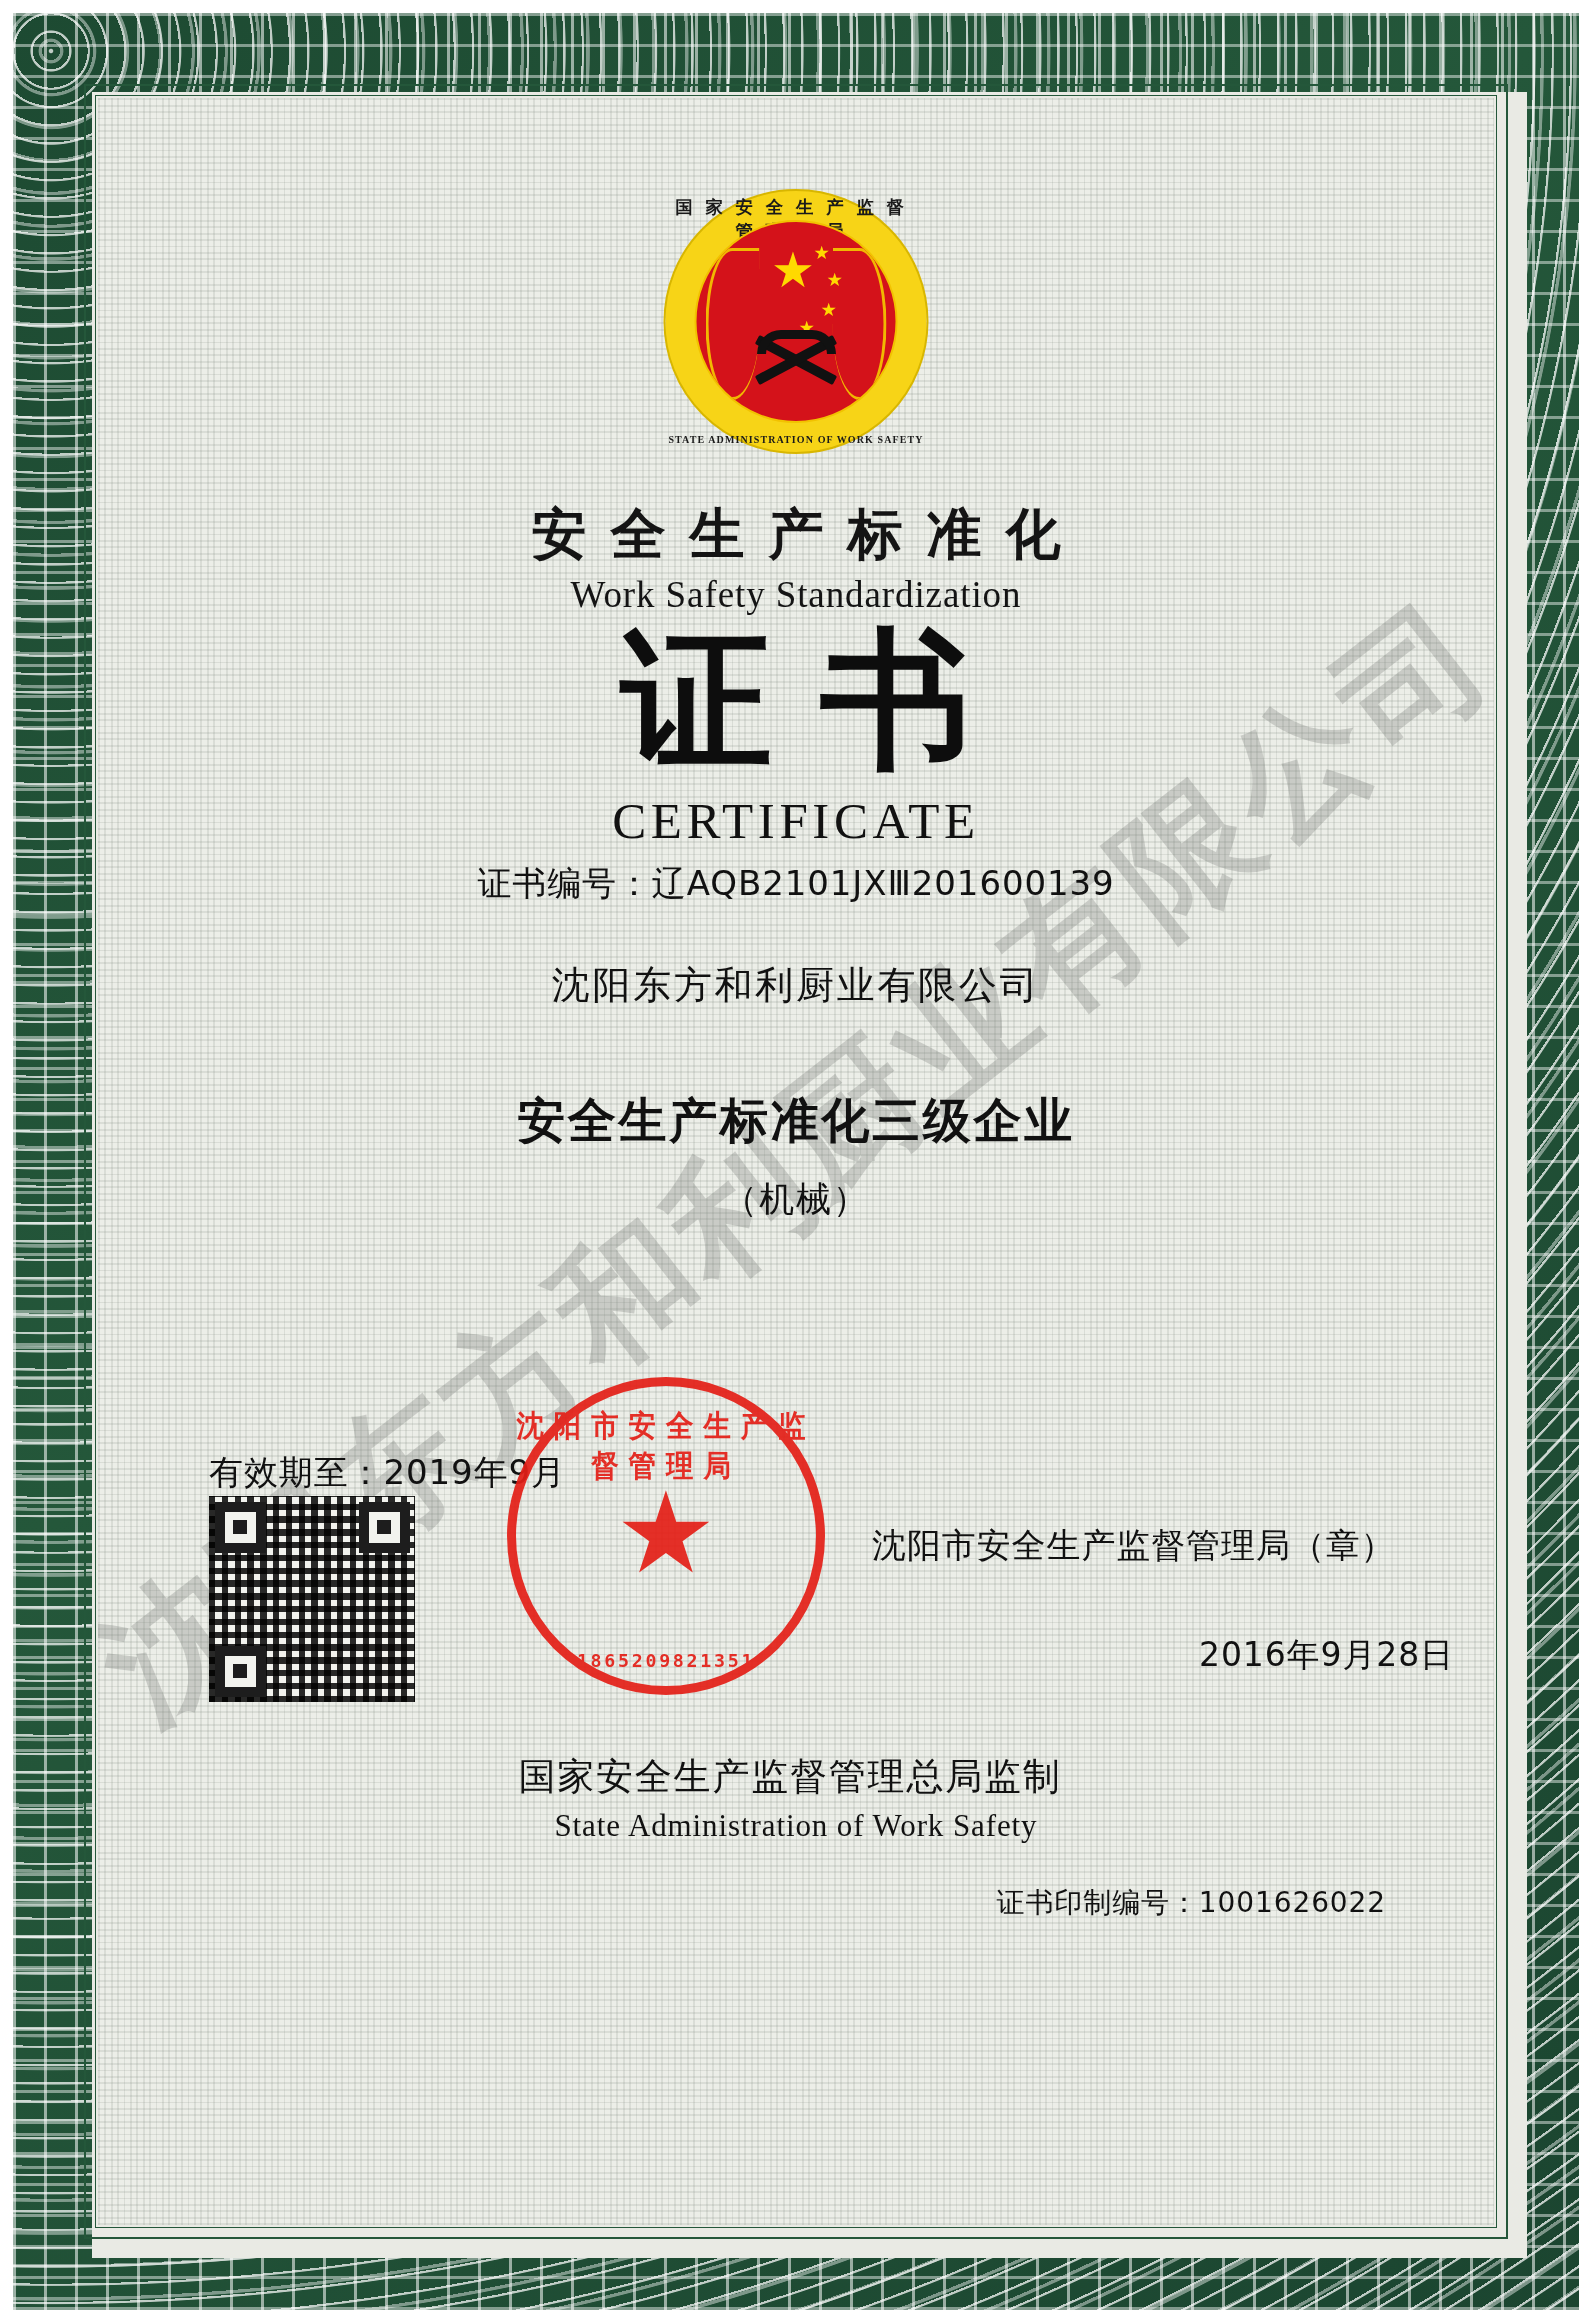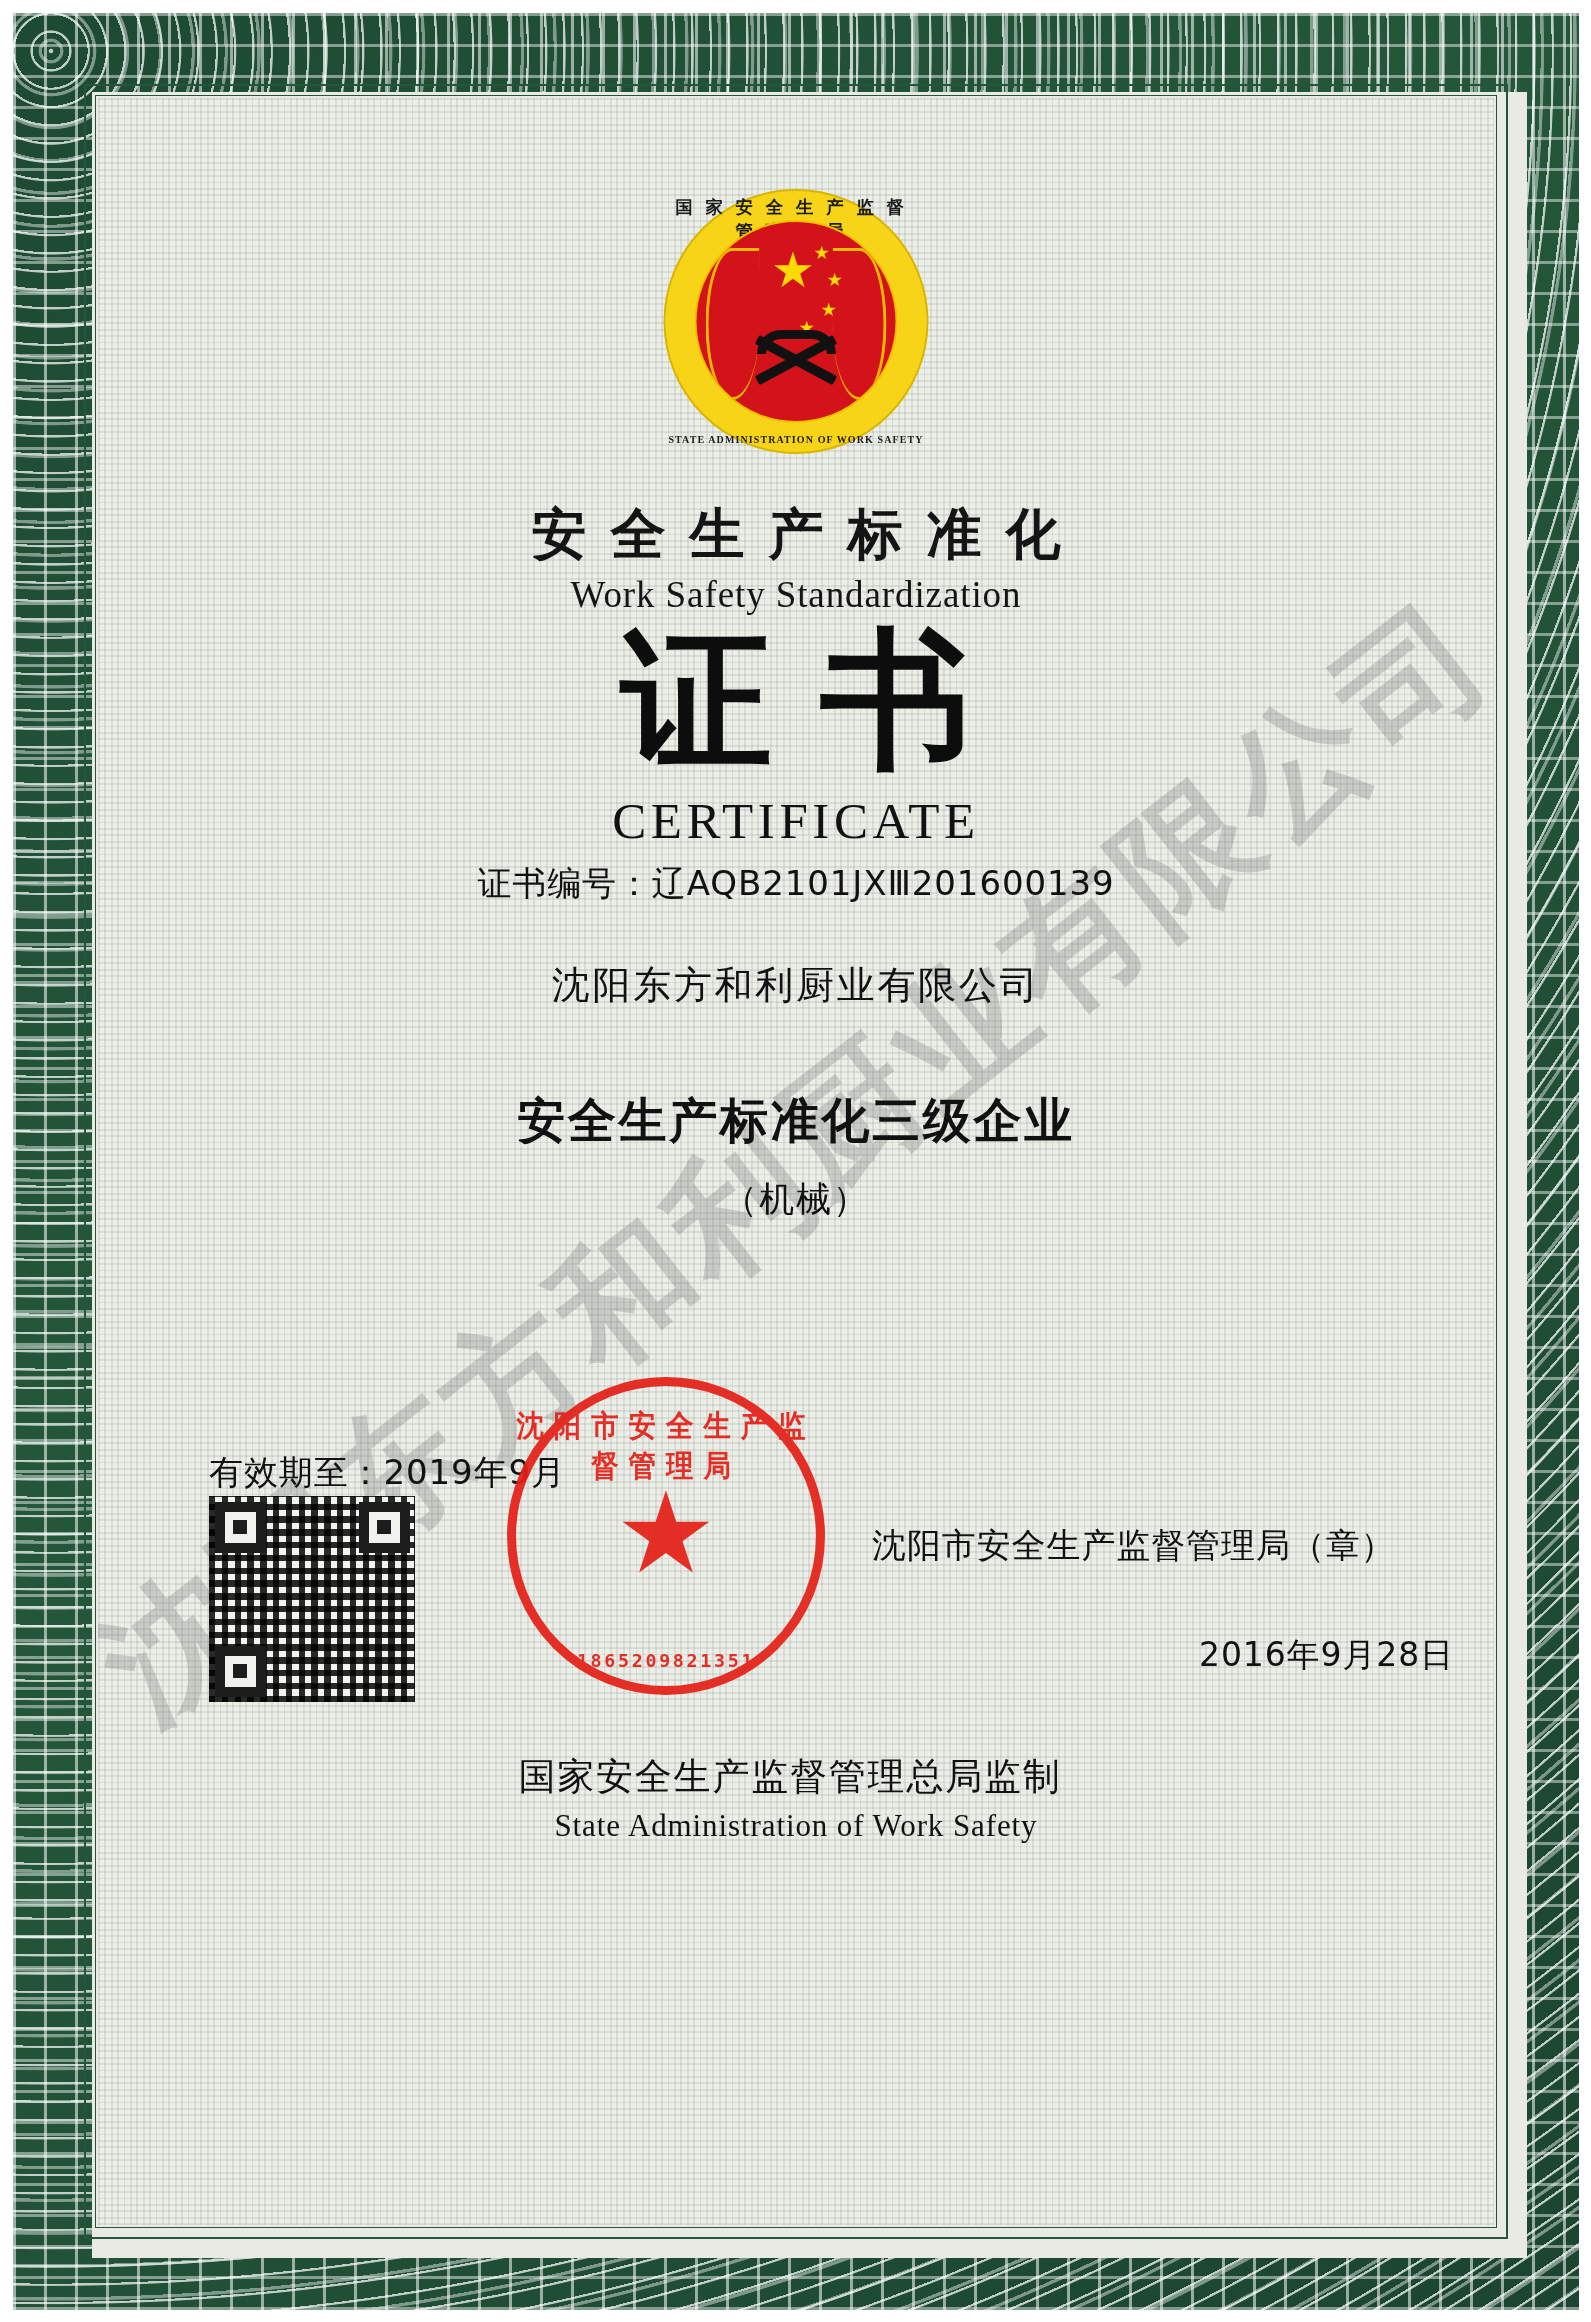--- a/index.html
+++ b/index.html
@@ -502,16 +502,17 @@
       <div class="seal-arc-top">沈阳市安全生产监督管理局</div>
       <div class="seal-star">★</div>
       <div class="seal-arc-bottom">1865209821351</div>
     </div>
 
     <div class="issuer">沈阳市安全生产监督管理局（章）</div>
     <div class="issue-date">2016年9月28日</div>
 
     <div class="footer-cn center">国家安全生产监督管理总局监制</div>
     <div class="footer-en center">State Administration of Work Safety</div>
+    <div class="print-no">证书印制编号：1001626022</div>
 
   </div>
 </div>
 
 
 </body></html>

